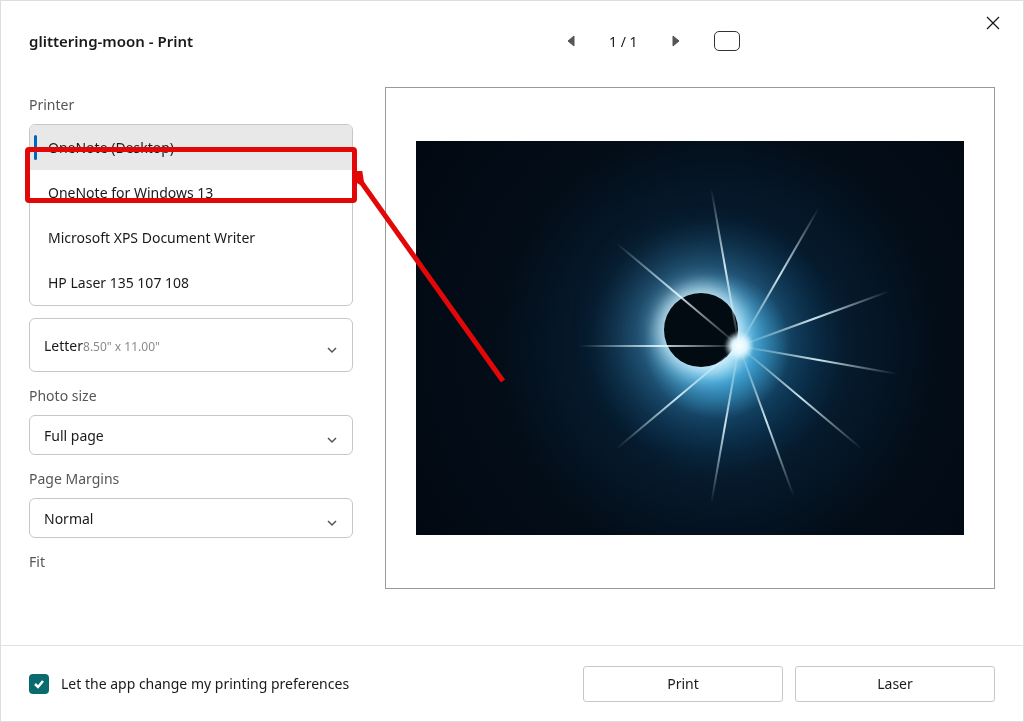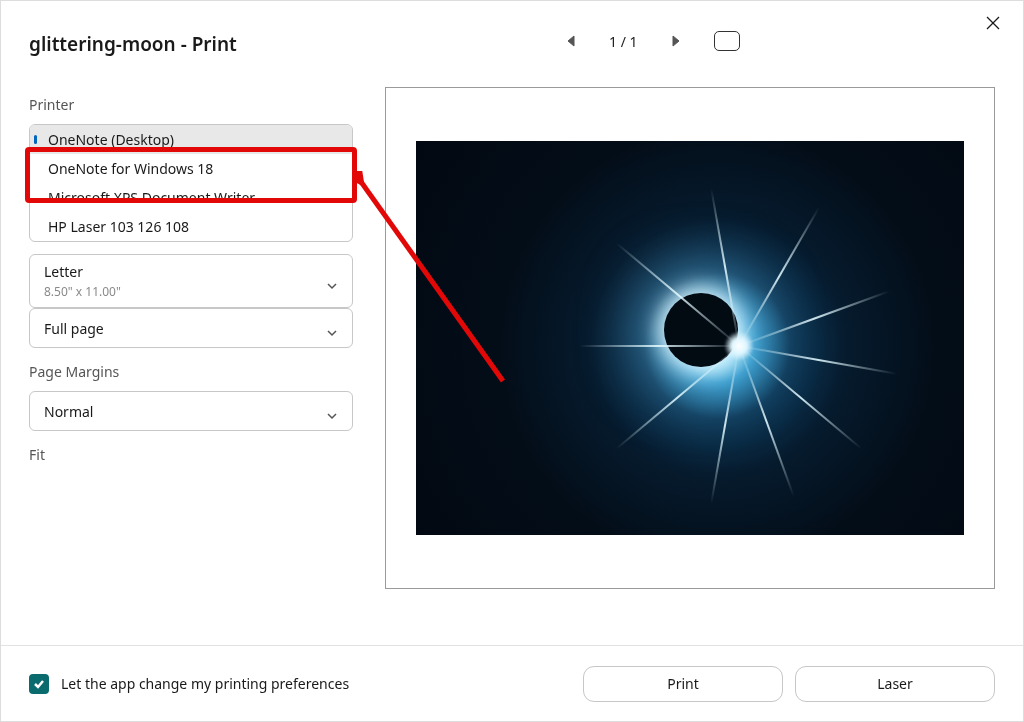--- a/index.html
+++ b/index.html
@@ -2,58 +2,58 @@
 <html><head>
 <meta charset="utf-8">
 <style>
   * { box-sizing: border-box; margin: 0; padding: 0; }
   html, body { width: 1024px; height: 722px; font-family: "Segoe UI", system-ui, -apple-system, sans-serif; background: #fff; color: #1a1a1a; overflow: hidden; }
   .window { width: 1024px; height: 722px; position: relative; border: 1px solid #ddd; }
 
   .close-btn { position: absolute; top: 6px; right: 14px; width: 32px; height: 32px; display: flex; align-items: center; justify-content: center; cursor: pointer; background: transparent; border: none; }
   .close-btn svg { stroke: #1a1a1a; stroke-width: 1.3; }
 
-  .title { position: absolute; left: 28px; top: 30px; font-size: 19px; font-weight: 600; color: #1a1a1a; text-align: right; }
+  .title { position: absolute; left: 28px; top: 30px; font-size: 15px; font-weight: 600; color: #1a1a1a; text-align: right; }
 
   .pager { position: absolute; top: 30px; left: 560px; display: flex; align-items: center; gap: 28px; }
   .pager .nav { width: 20px; height: 20px; display: flex; align-items: center; justify-content: center; cursor: pointer; }
   .pager .nav svg { stroke: #555; fill: #555; }
   .pager .pg { font-size: 14px; color: #1a1a1a; }
   .fullscreen { width: 26px; height: 20px; border: 1.5px solid #333; border-radius: 5px; position: relative; cursor: pointer; }
 
   .left-panel { position: absolute; left: 28px; top: 80px; width: 324px; }
   .section-label { font-size: 14px; color: #565656; margin-bottom: 10px; margin-top: 14px; }
 
   .printer-list { border: 1px solid #c7c7c7; border-radius: 6px; overflow: hidden; background: #fff; }
-  .printer-item { padding: 5px 18px; font-size: 14px; color: #1a1a1a; cursor: pointer; position: relative; }
+  .printer-item { padding: 13px 18px; font-size: 14px; color: #1a1a1a; cursor: pointer; position: relative; }
   .printer-item.selected { background: #e8e8e8; }
   .printer-item.selected::before { content: ""; position: absolute; left: 4px; top: 10px; bottom: 10px; width: 3px; background: #0067c0; border-radius: 2px; }
   .printer-item.highlighted { background: #f2f2f2; }
 
   .select-field { border: 1px solid #c7c7c7; border-radius: 6px; padding: 4px 14px; height: 40px; display: flex; align-items: center; justify-content: space-between; cursor: pointer; background: #fff; }
   .select-field.tall { height: 54px; padding: 8px 14px; align-items: center; }
   .select-field .sv { font-size: 14px; }
   .select-field .sub { font-size: 12px; color: #8a8a8a; margin-top: 2px; }
-  .select-field .col { display: flex; flex-direction: column; }
+  .select-field .col { display: flex; }
   .chev { width: 12px; height: 12px; }
   .chev svg { stroke: #555; stroke-width: 1.5; fill: none; }
 
   .preview { position: absolute; left: 384px; top: 86px; width: 610px; height: 502px; border: 1px solid #9a9a9a; background: #fff; display: flex; align-items: center; justify-content: center; }
   .page { width: 570px; height: 456px; background: #fff; display: flex; align-items: center; justify-content: center; }
   .photo { width: 548px; height: 394px; background: radial-gradient(circle at 55% 52%, #dff7ff 0%, #a7e7fb 4%, #2f95c7 10%, #0e3a5a 20%, #061b2e 35%, #030d18 60%, #020812 100%); position: relative; overflow: hidden; }
   .eclipse { position: absolute; left: 52%; top: 48%; width: 74px; height: 74px; transform: translate(-50%, -50%); border-radius: 50%; background: #020a12; box-shadow: 0 0 20px 6px rgba(230,250,255,0.9), 0 0 60px 24px rgba(120,200,240,0.5); }
   .flare { position: absolute; left: 59%; top: 52%; width: 30px; height: 30px; transform: translate(-50%, -50%); border-radius: 50%; background: radial-gradient(circle, #fff 0%, #dff6ff 35%, rgba(255,255,255,0) 70%); filter: blur(1px); }
   .ray { position: absolute; left: 59%; top: 52%; width: 160px; height: 2px; background: linear-gradient(90deg, rgba(255,255,255,0) 0%, rgba(225,248,255,0.9) 50%, rgba(255,255,255,0) 100%); transform-origin: 0 50%; }
 
   .footer { position: absolute; left: 0; right: 0; bottom: 0; height: 76px; border-top: 1px solid #e2e2e2; display: flex; align-items: center; padding: 8px 28px; }
   .checkbox { width: 20px; height: 20px; border-radius: 4px; background: #0a6b6f; display: flex; align-items: center; justify-content: center; margin-right: 12px; cursor: pointer; }
   .checkbox svg { stroke: #fff; stroke-width: 2.5; fill: none; }
   .check-label { font-size: 14px; color: #1a1a1a; cursor: pointer; }
   .btn-row { margin-left: auto; display: flex; gap: 12px; }
-  .btn { width: 200px; height: 36px; border: 1px solid #c7c7c7; border-radius: 11px; background: #fff; font-size: 14px; color: #1a1a1a; cursor: pointer; display: flex; align-items: center; justify-content: center; }
+  .btn { width: 200px; height: 36px; border: 1px solid #c7c7c7; border-radius: 3px; background: #fff; font-size: 14px; color: #1a1a1a; cursor: pointer; display: flex; align-items: center; justify-content: center; }
 
   
   .annot-box { position: absolute; left: 24px; top: 146px; width: 332px; height: 56px; border: 5px solid #e20808; border-radius: 4px; pointer-events: none; }
   .annot-arrow { position: absolute; pointer-events: none; }
 </style>
 </head>
 <body>
 
 <div class="window">
 
@@ -79,36 +79,37 @@
         </svg>
     </div>
     <div class="fullscreen"></div>
   </div>
 
   <div class="left-panel">
     <div class="section-label">Printer</div>
 
     <div class="printer-list">
       <div class="printer-item selected">OneNote (Desktop)</div>
-      <div class="printer-item">OneNote for Windows 18</div>
+      <div class="printer-item">OneNote for Windows 13</div>
       <div class="printer-item">Microsoft XPS Document Writer</div>
-      <div class="printer-item">HP Laser 103 126 108</div>
+      <div class="printer-item">HP Laser 135 107 108</div>
     </div>
 
     <div style="height:12px"></div>
     <div class="select-field tall">
       <div class="col">
         <div class="sv">Letter</div>
         <div class="sub">8.50" x 11.00"</div>
       </div>
       <div class="chev"><svg width="12" height="12" viewBox="0 0 12 12">
             <polyline points="2,4 6,8 10,4"></polyline>
           </svg></div>
     </div>
 
+    <div class="section-label">Photo size</div>
     <div class="select-field">
       <div class="sv">Full page</div>
       <div class="chev"><svg width="12" height="12" viewBox="0 0 12 12">
             <polyline points="2,4 6,8 10,4"></polyline>
           </svg></div>
     </div>
 
     <div class="section-label">Page Margins</div>
     <div class="select-field">
       <div class="sv">Normal</div>

